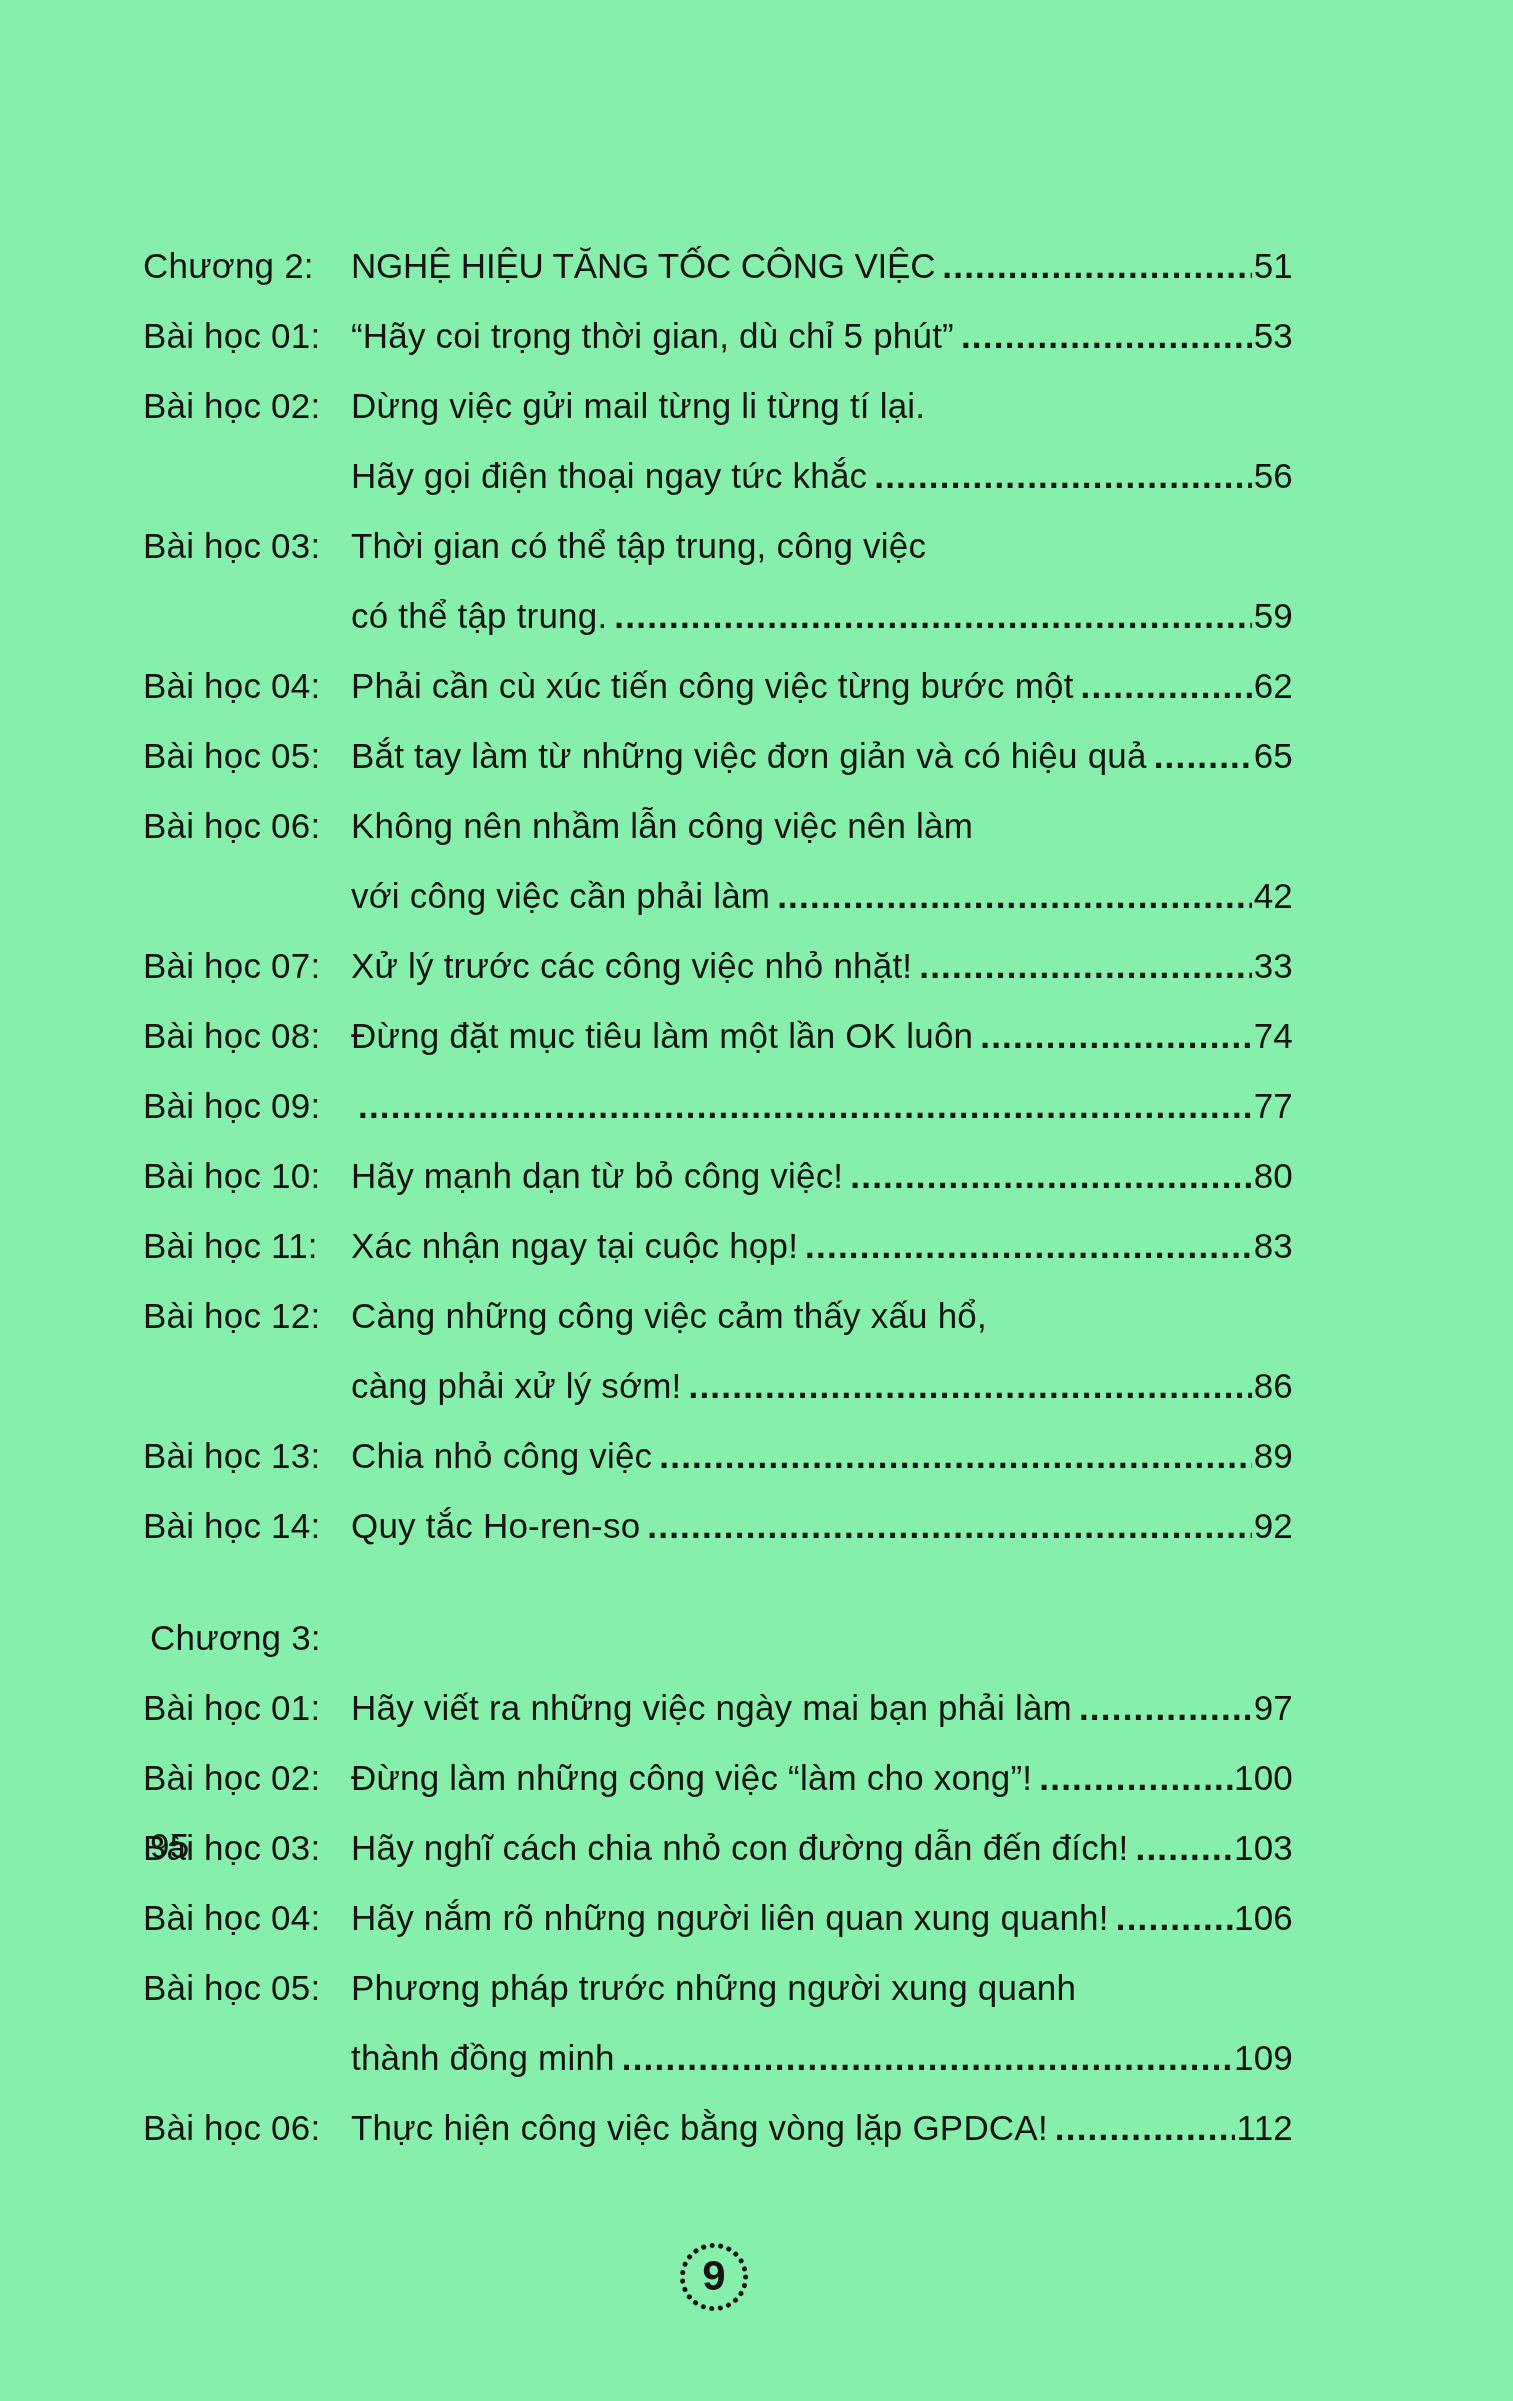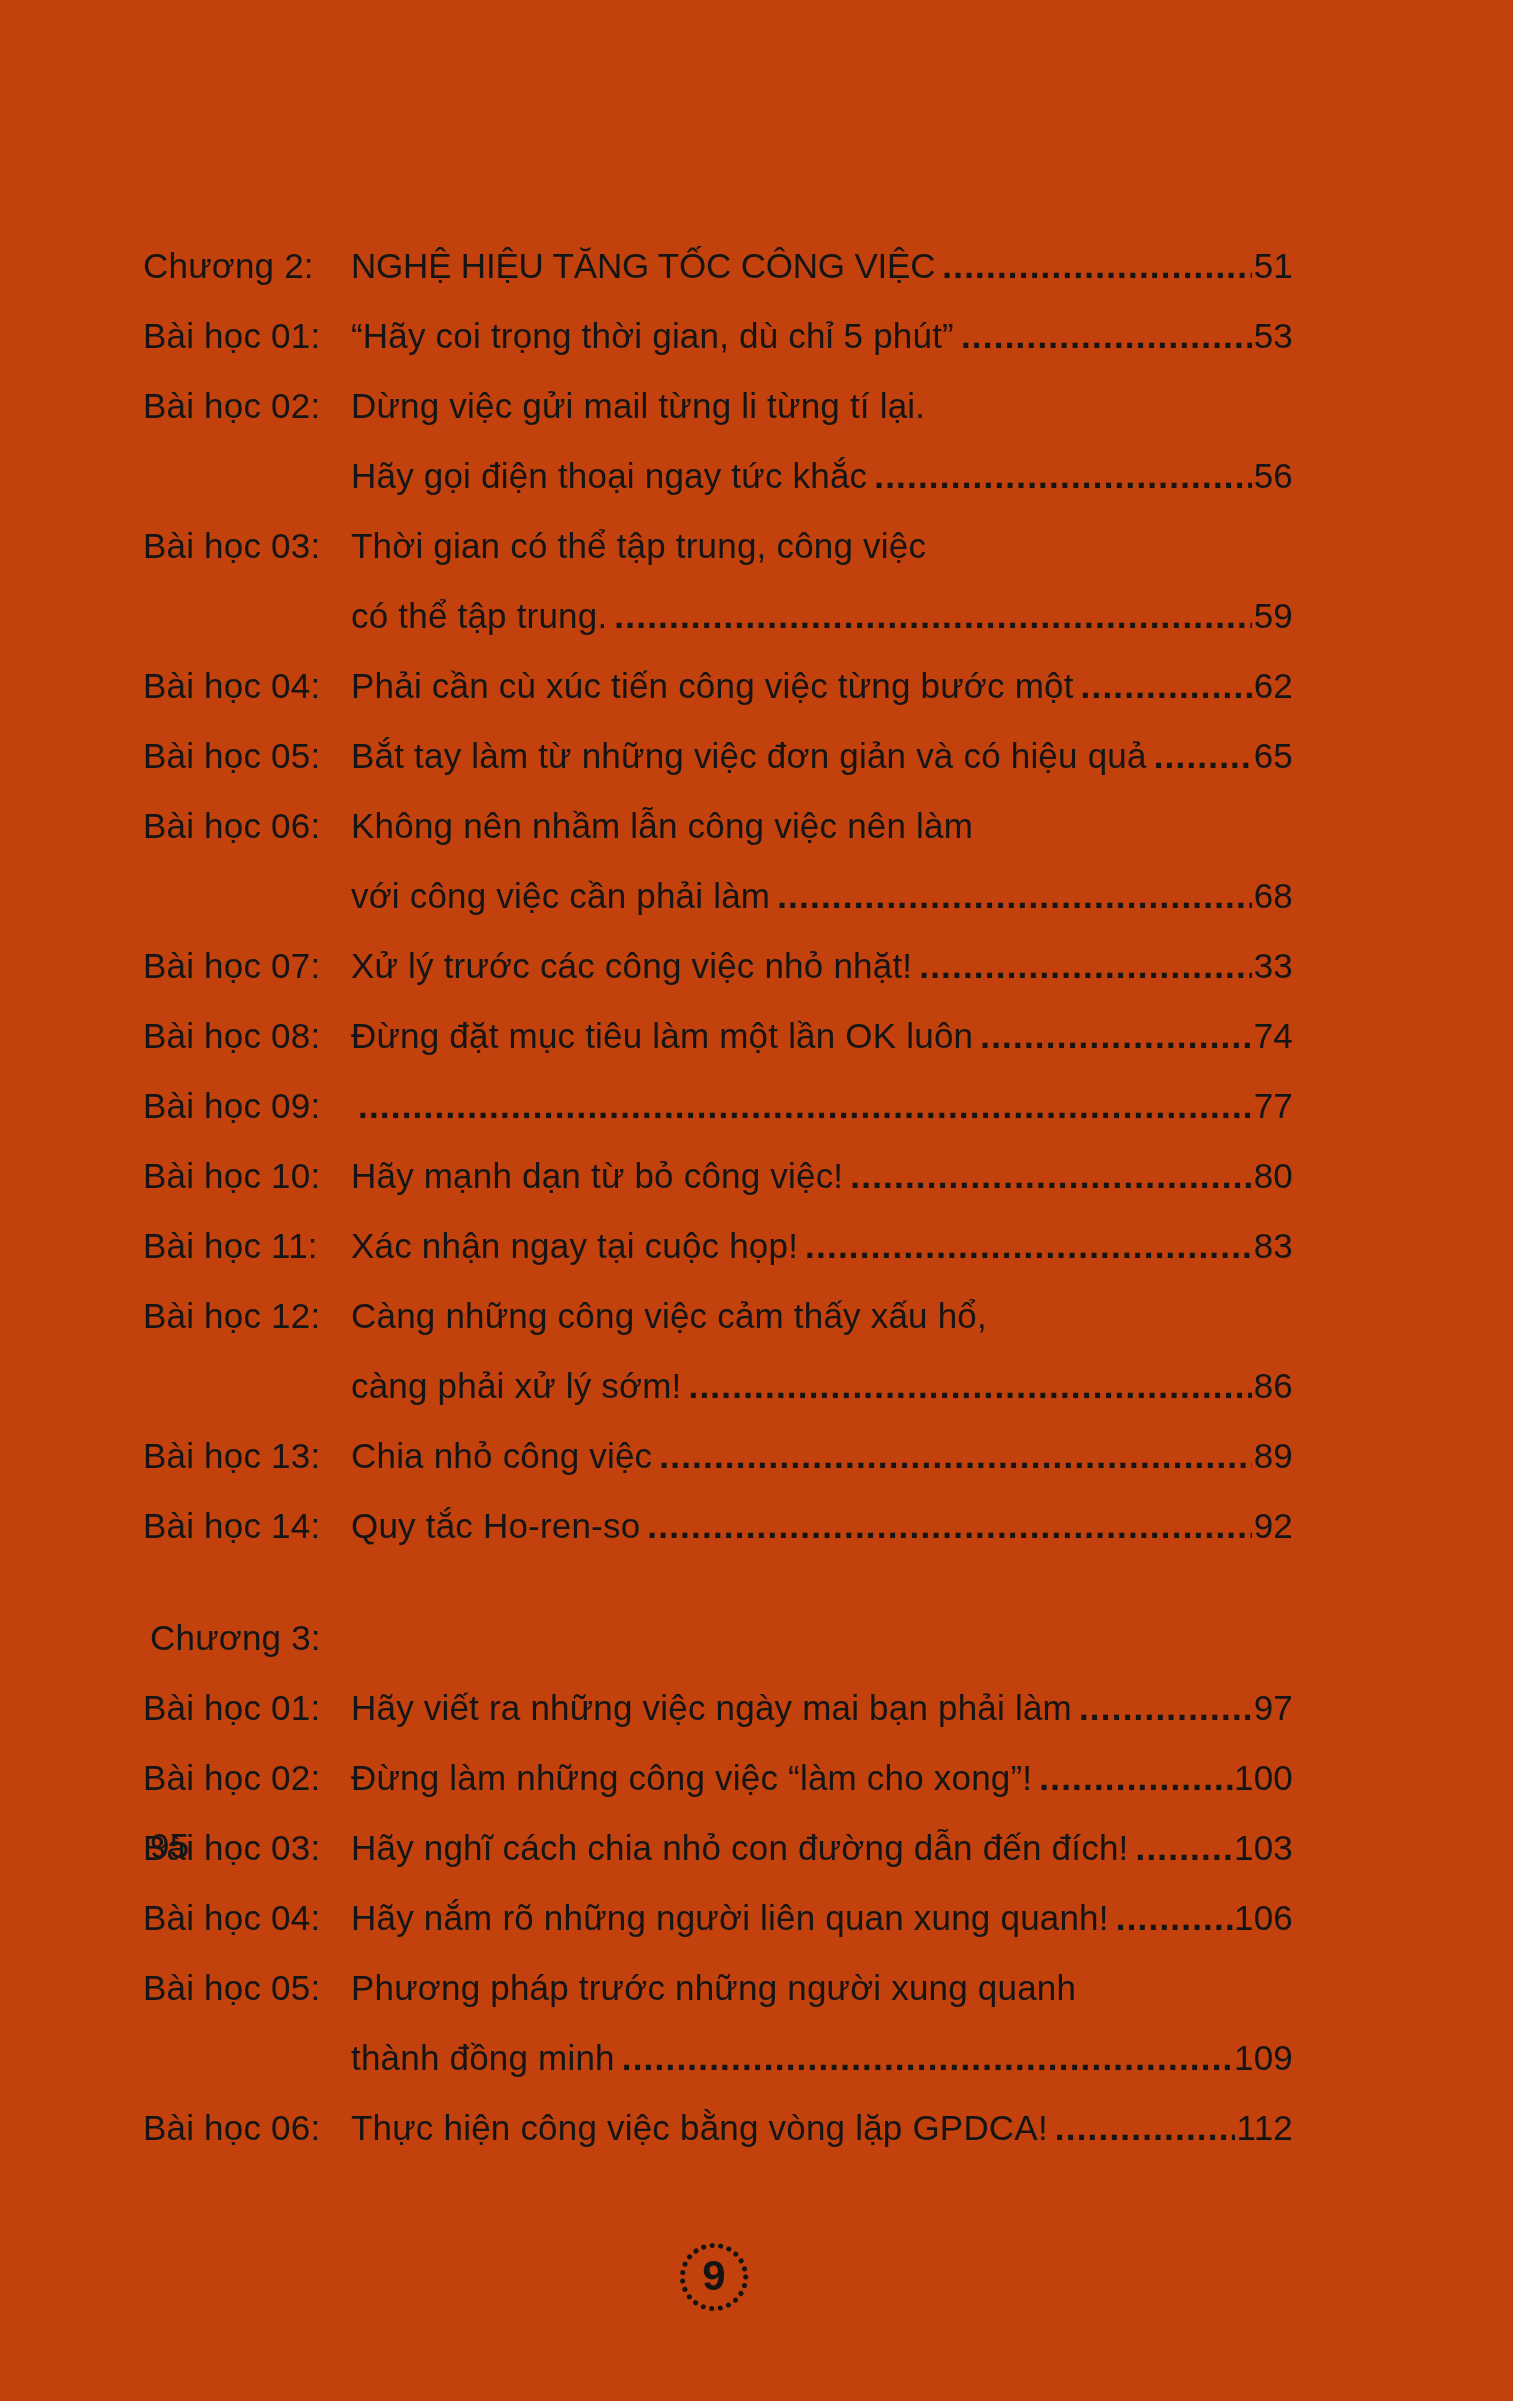--- a/index.html
+++ b/index.html
@@ -11,21 +11,21 @@
     height: 2401px;
     background: #ffffff;
     font-family: "Liberation Sans", "DejaVu Sans", sans-serif;
     color: #151515;
     overflow: hidden;
     position: relative;
   }
   .page {
     position: absolute;
     inset: 0;
-    background: #c2410c;
+    background: #86efac;
   }
   
   .toc {
     position: absolute;
     left: 143px;
     top: 231px;
     width: 1150px;
   }
   .row {
     display: flex;
@@ -157,21 +157,21 @@
   </div>
       <div class="row">
     <span class="label">Bài học 06:</span>
     <span class="title">Không nên nhầm lẫn công việc nên làm</span>
 
   </div>
       <div class="row">
     <span class="label"></span>
     <span class="title">với công việc cần phải làm</span>
     <span class="dots"></span>
-    <span class="pagenum">68</span>
+    <span class="pagenum">42</span>
   </div>
       <div class="row">
     <span class="label">Bài học 07:</span>
     <span class="title">Xử lý trước các công việc nhỏ nhặt!</span>
     <span class="dots"></span>
     <span class="pagenum">33</span>
   </div>
       <div class="row">
     <span class="label">Bài học 08:</span>
     <span class="title">Đừng đặt mục tiêu làm một lần OK luôn</span>

